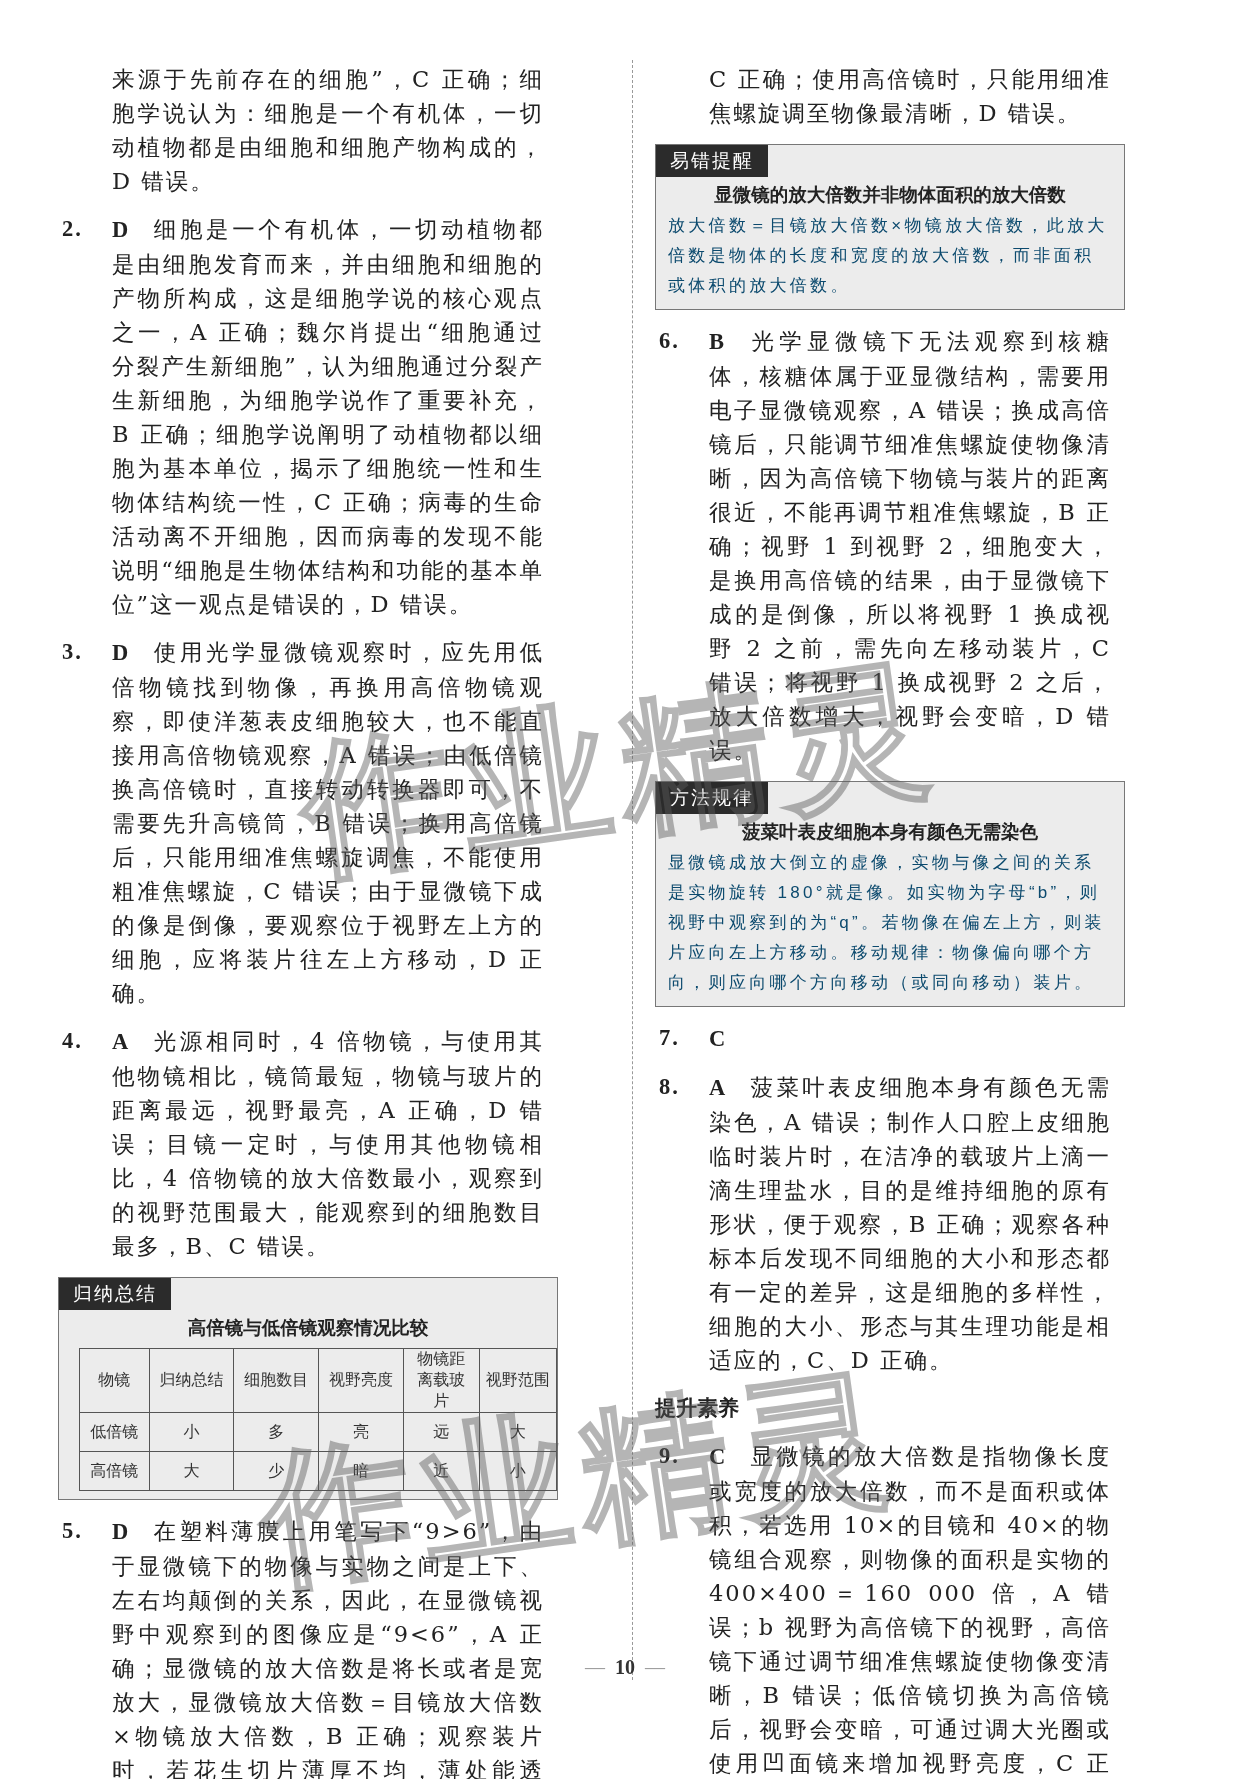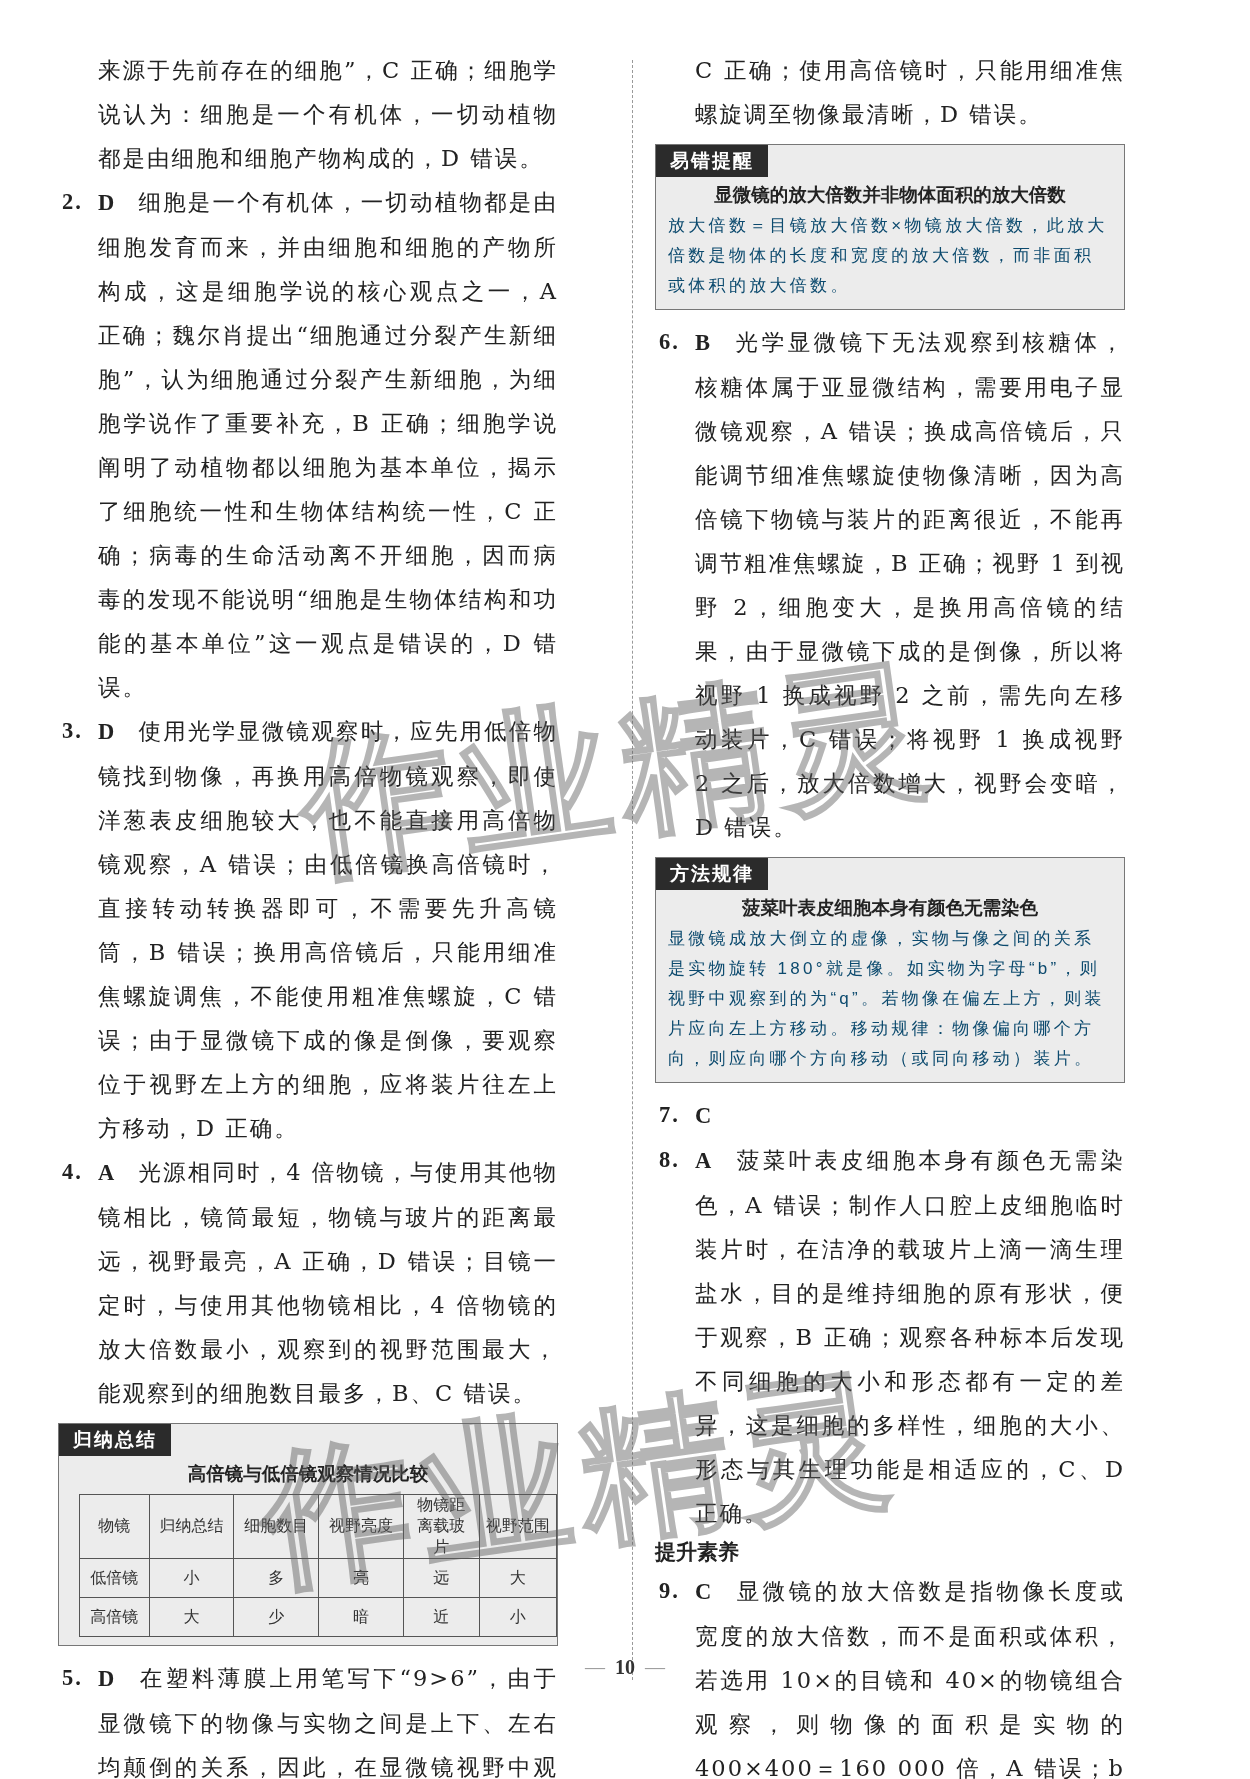--- a/index.html
+++ b/index.html
@@ -3,28 +3,28 @@
 <meta charset="utf-8">
 <style>
   html,body{margin:0;padding:0;background:#fff;}
   body{width:1250px;height:1779px;position:relative;overflow:hidden;
        font-family:"DejaVu Serif","Liberation Serif",serif;color:#222;}
   .col{position:absolute;top:48px;width:500px;}
   .col.left{left:58px;}
   .col.right{left:628px;width:500px;}
   .divider{position:absolute;left:632px;top:60px;height:1620px;border-left:1px dashed #999;}
   .col.right{left:655px;width:470px;}
-  .p{font-size:22.5px;line-height:44px;letter-spacing:2px;text-align:justify;margin:0;}
+  .p{font-size:22.5px;line-height:34px;letter-spacing:2px;text-align:justify;margin:14px;}
   .indent{padding-left:40px;}
   .item{position:relative;padding-left:40px;}
   .item .num{position:absolute;left:4px;top:0;font-weight:bold;font-family:"Liberation Serif",serif;}
   .item .ans{font-weight:bold;font-family:"Liberation Serif",serif;margin-right:22px;}
   .box{border:1.5px solid #777;background:#ececec;margin:8px 0 10px 0;padding:0 0 8px 0;}
   .box .tag{display:inline-block;background:#2b2b2b;color:#fff;font-family:"DejaVu Sans",sans-serif;
-            font-size:19px;padding:3px 14px;letter-spacing:2px;font-weight:bold;}
+            font-size:19px;padding:3px 14px;letter-spacing:2px;}
   .box .btitle{font-family:"DejaVu Sans",sans-serif;font-weight:bold;font-size:18.5px;text-align:center;
                margin:5px 0 4px 0;}
   .box .btext{font-family:Liberation Sans, sans-serif;font-size:17px;line-height:30px;letter-spacing:3.3px;
               padding:0 12px;color:#0c4a6e;}
   table.cmp{border-collapse:collapse;margin:8px 0 0 20px;font-family:"DejaVu Sans",sans-serif;font-size:16px;color:#333;}
   table.cmp td{border:1.5px solid #555;text-align:center;padding:0 6px;height:38px;}
   table.cmp tr.hdr td{height:62px;}
   .section-head{font-family:Liberation Serif, serif;font-weight:bold;font-size:21px;line-height:34px;margin:0;}
   .footer{position:absolute;top:1656px;left:0;width:1250px;text-align:center;font-size:20px;font-weight:bold;
           font-family:"Liberation Serif",serif;color:#333;}

